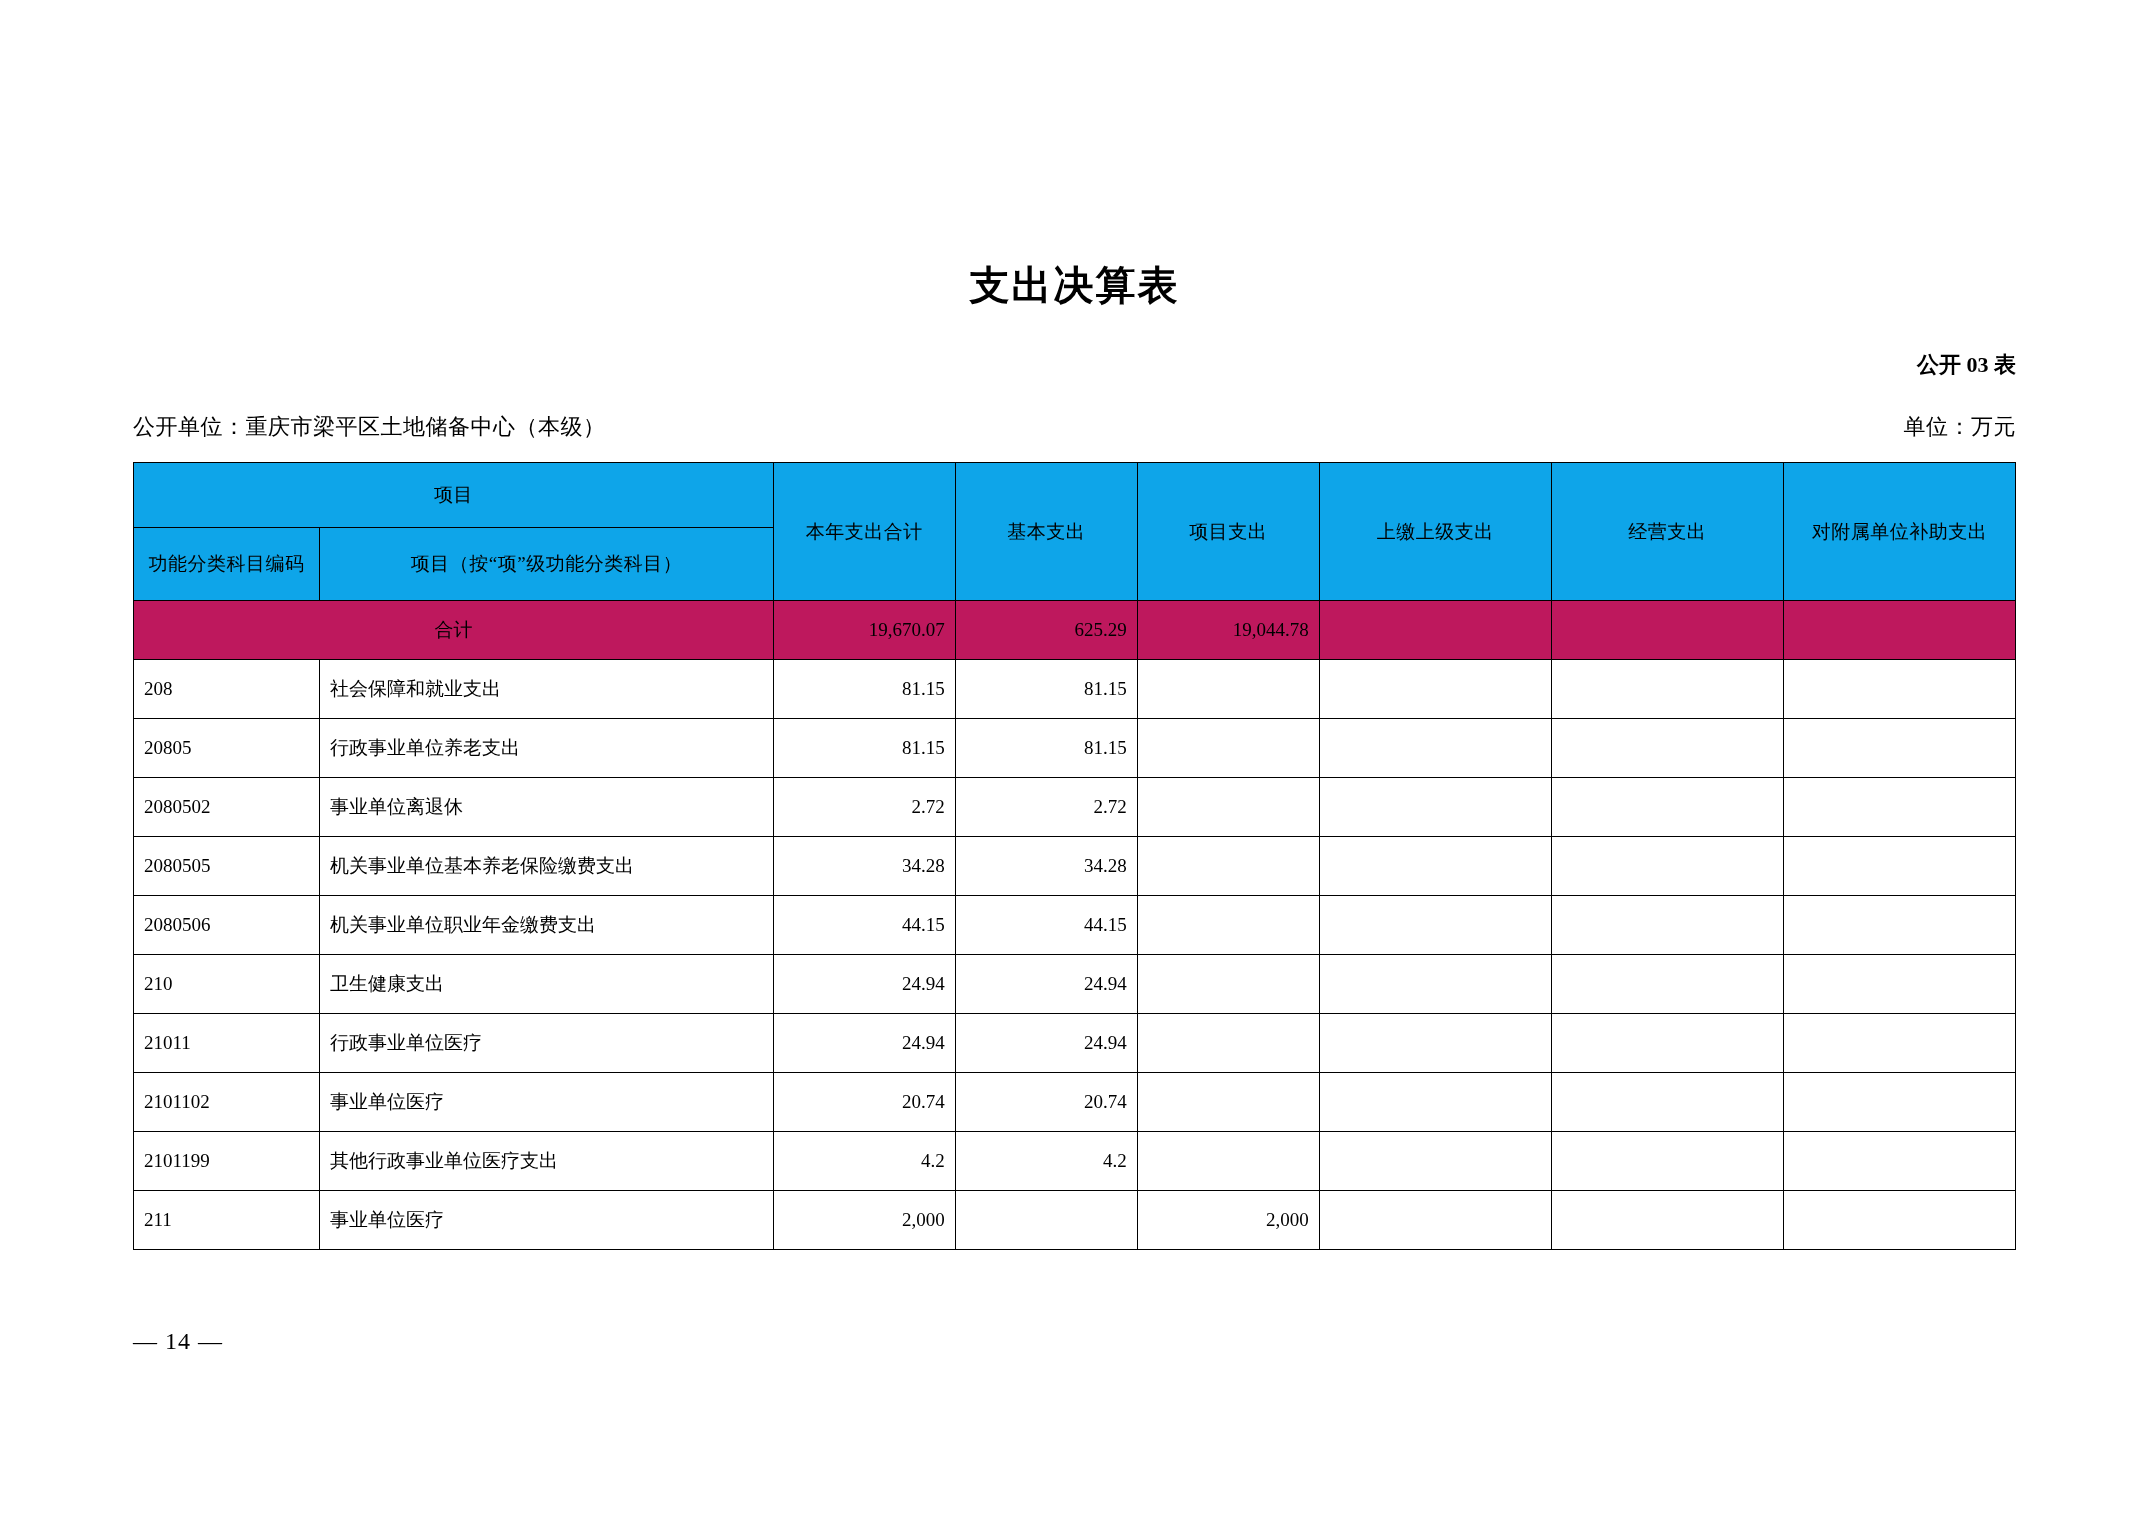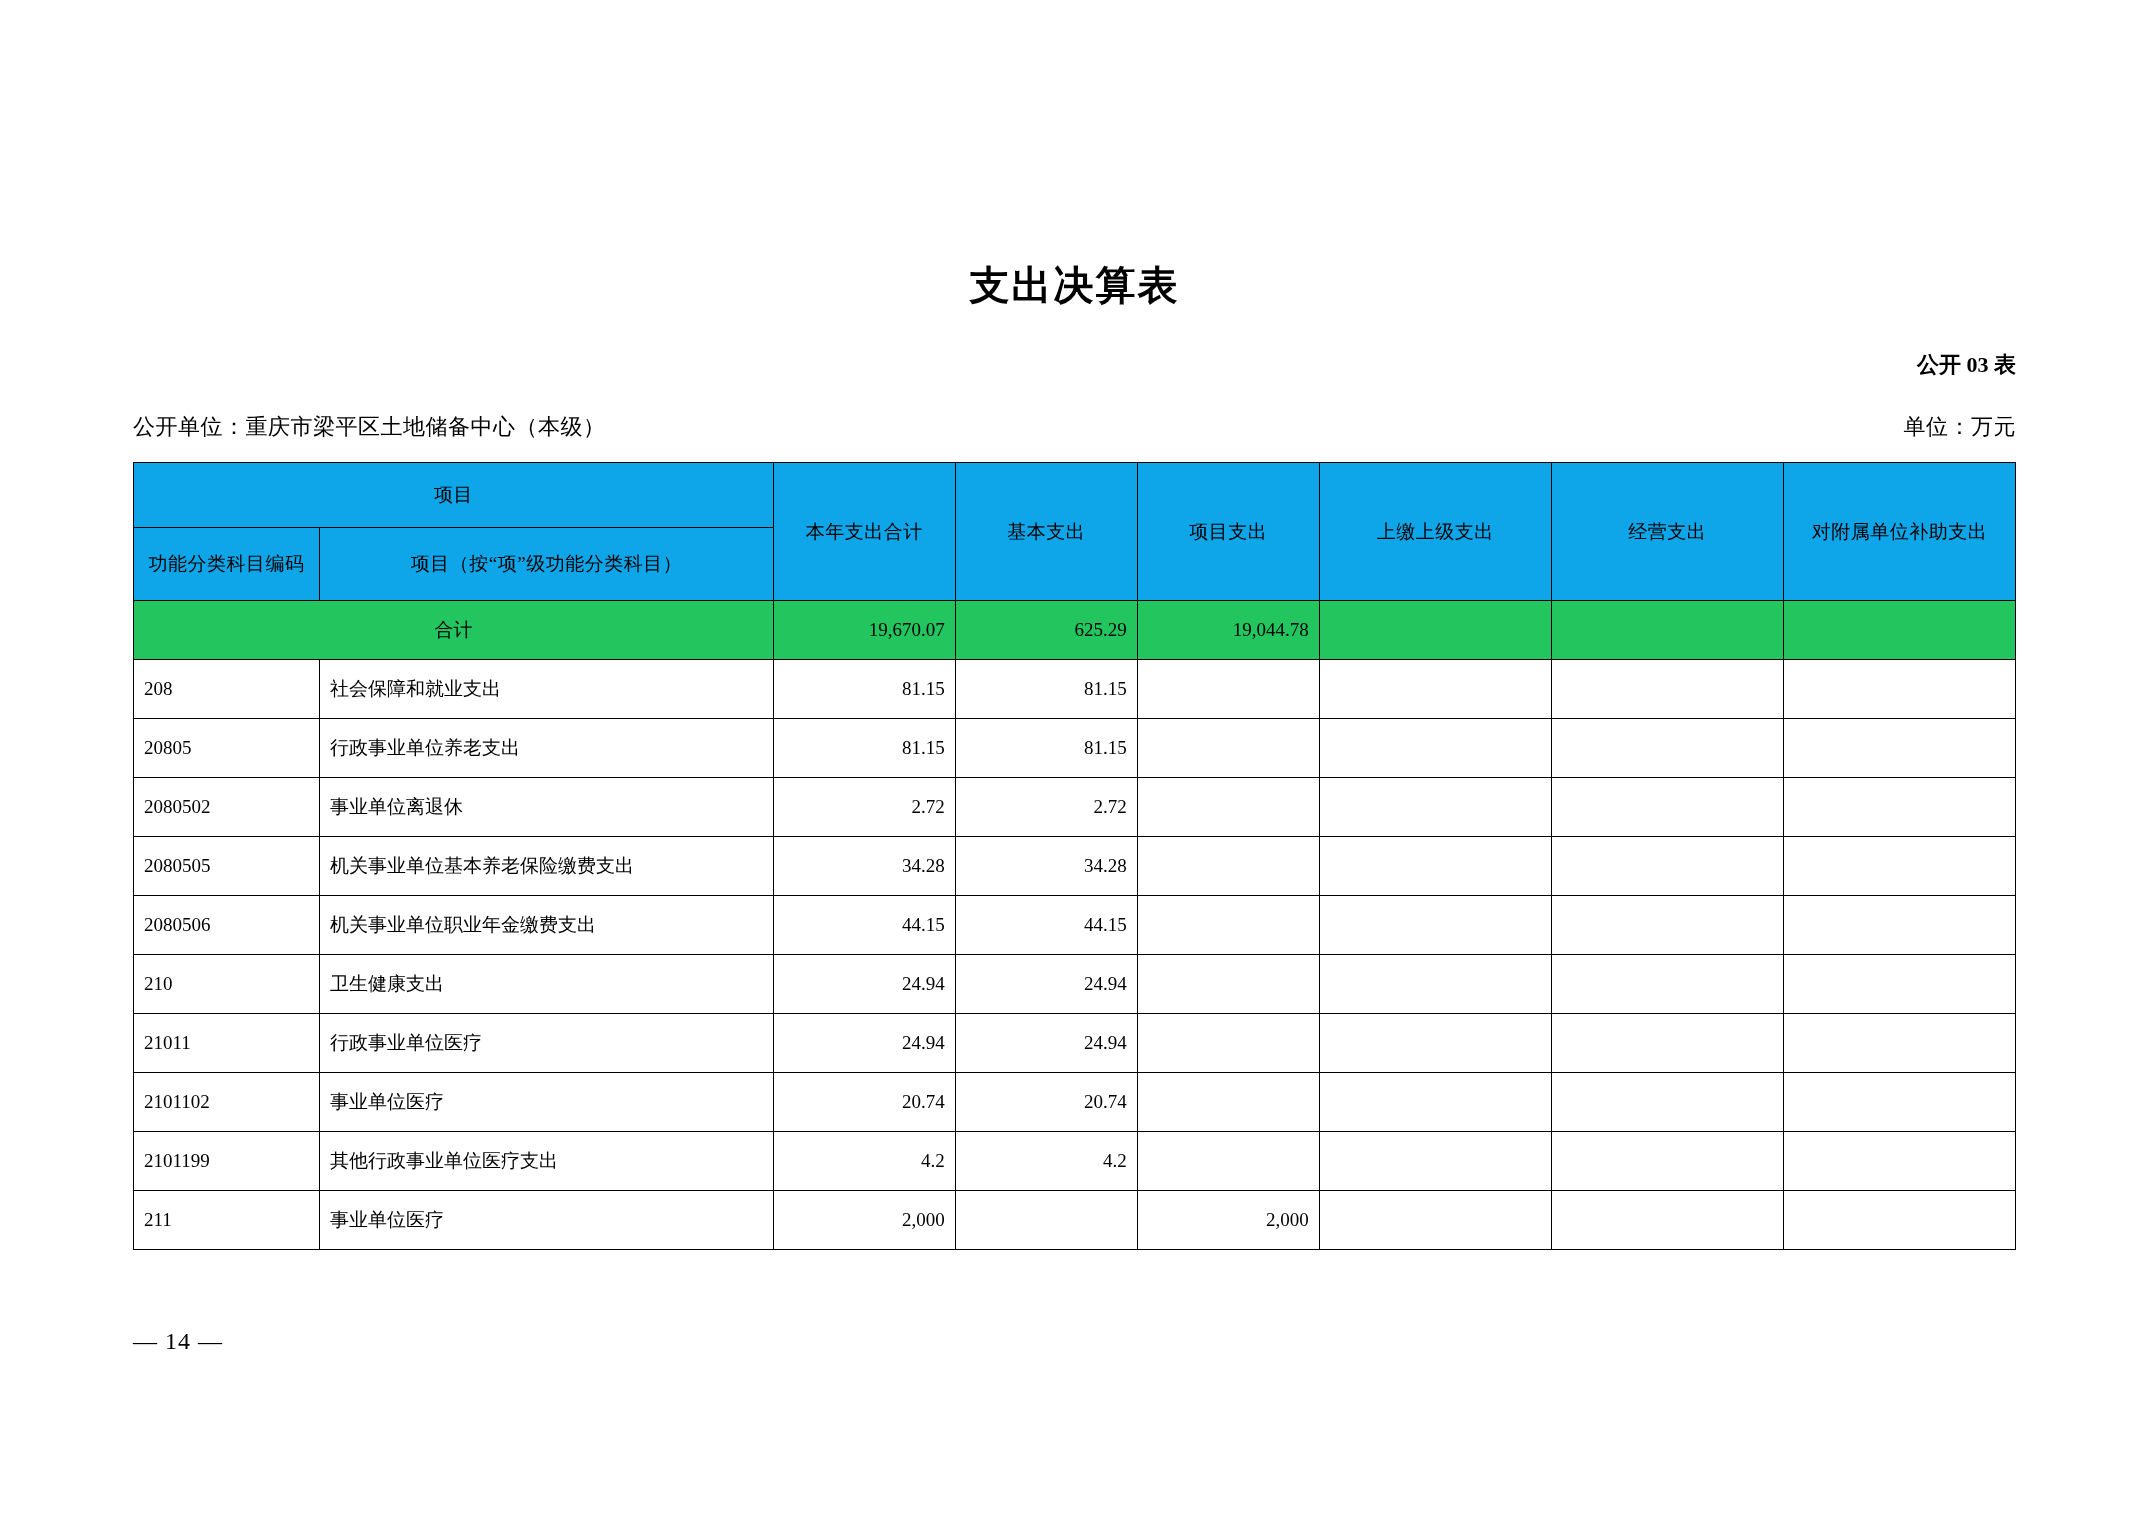--- a/index.html
+++ b/index.html
@@ -72,21 +72,21 @@
   }
   .hdr {
     background: #0ea5e9;
     text-align: center;
     font-weight: bold;
     letter-spacing: 0.5px;
   }
   .hdr-item { height: 64px; }
   .hdr-sub { height: 72px; }
   .total-row td {
-    background: #22c55e;
+    background: #be185d;
     font-weight: bold;
     height: 58px;
   }
   .total-label {
     text-align: center;
   }
   .num {
     text-align: right;
     padding-right: 14px;
   }

